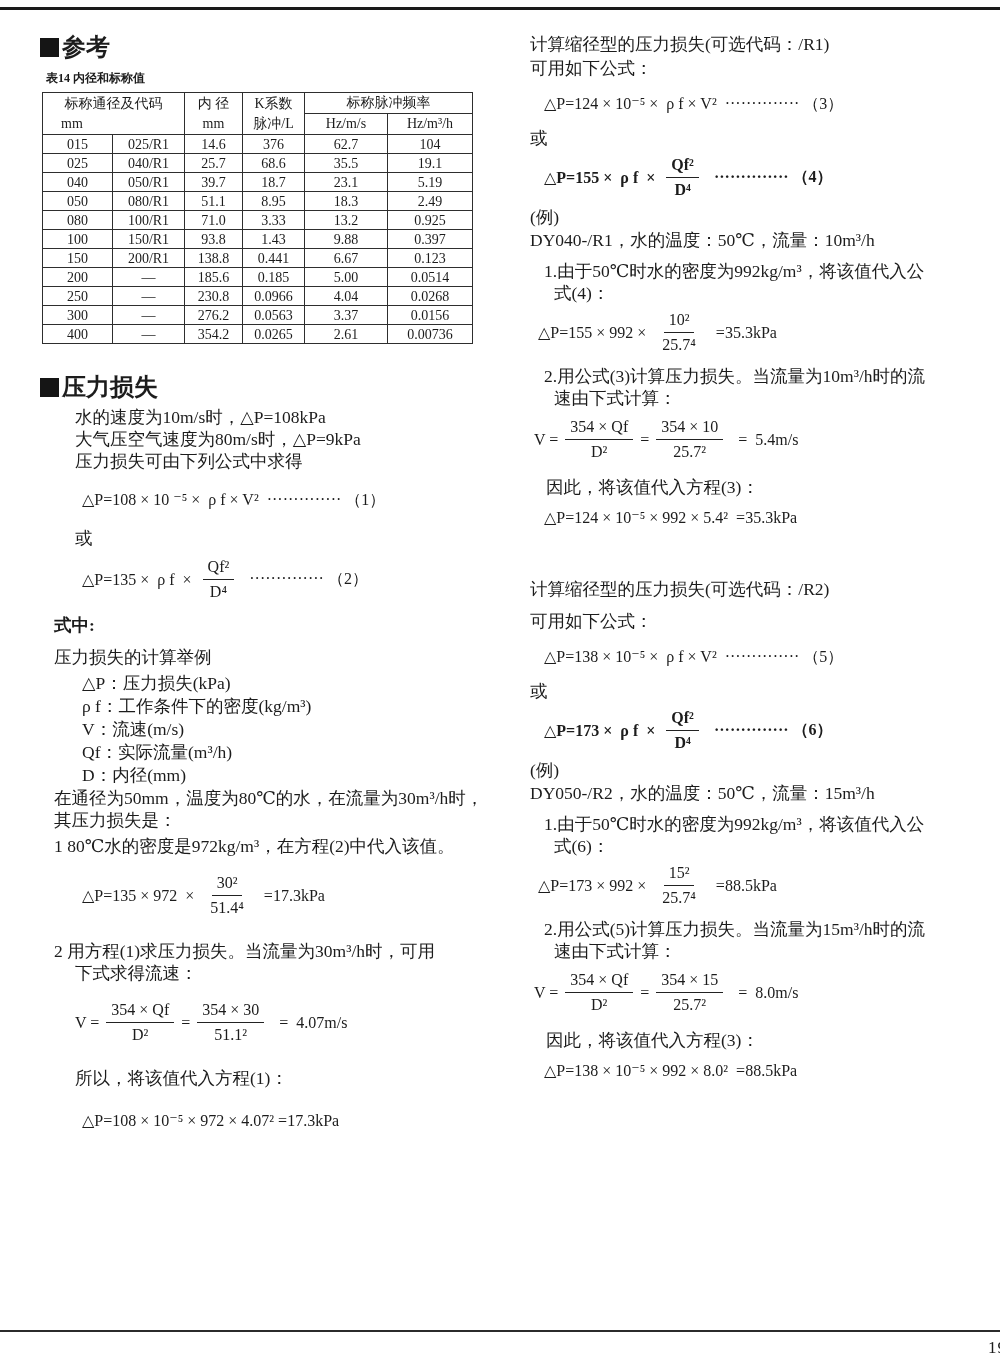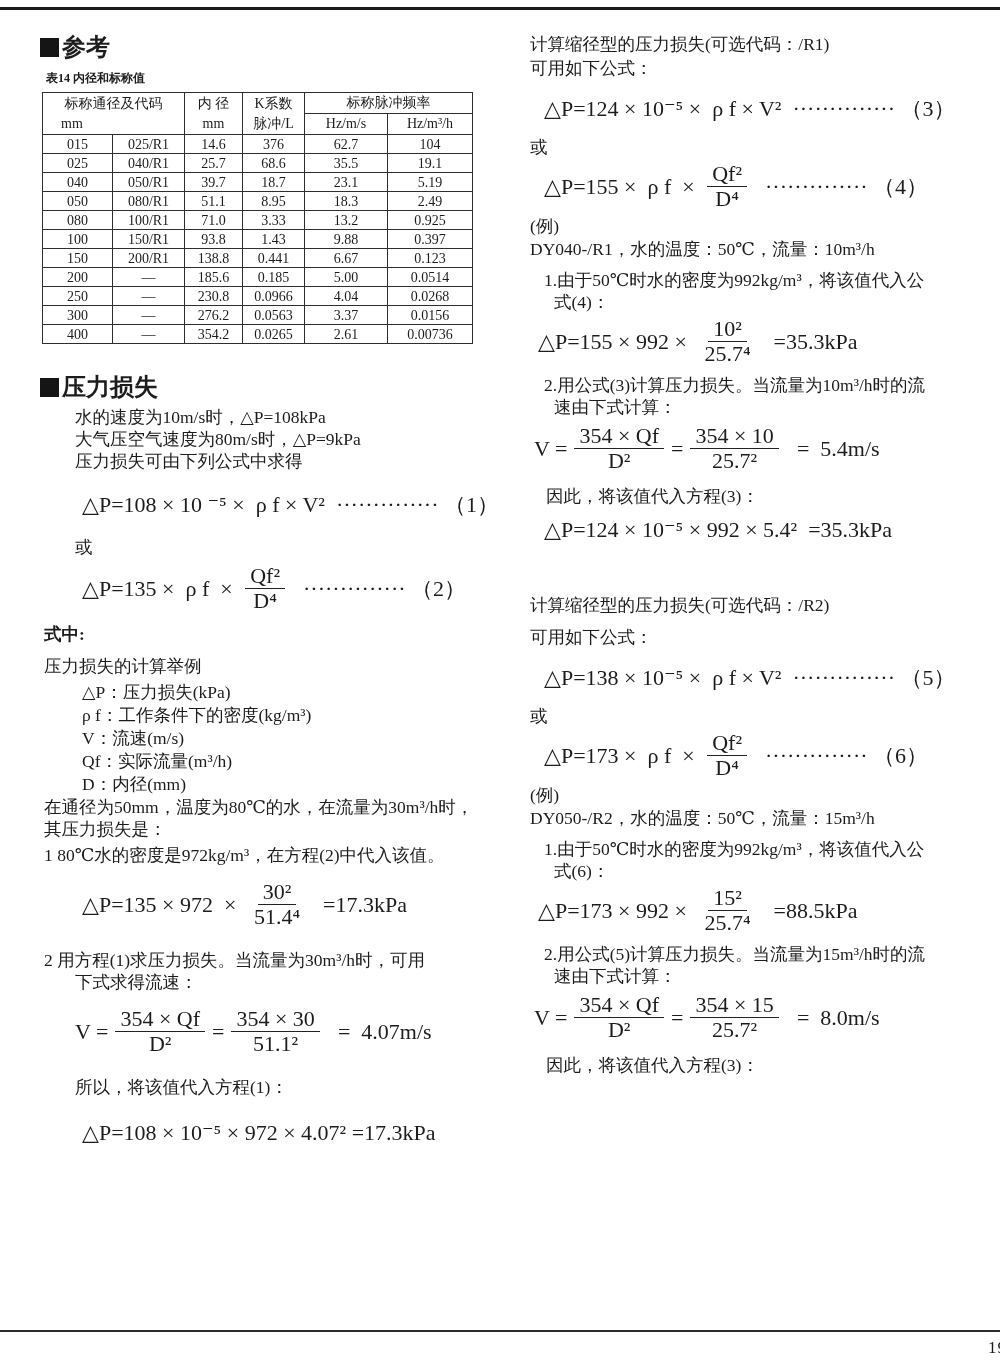--- a/index.html
+++ b/index.html
@@ -34,27 +34,27 @@
   table.spec th { line-height:20px; }
   table.spec td { height:19px; line-height:17px; }
   .hdr-two-line div { line-height:20px; }
   .hdr-mm-left { text-align:left; padding-left:16px; }
 
   .body-text { font-size:17.5px; line-height:22px; }
   .lh24 { line-height:24px; }
 
   .ind-a { margin-left:35px; }   
   .ind-b { margin-left:42px; }   
-  .ind-c { margin-left:4px; }    
+  .ind-c { margin-left:14px; }    
   .ind-r-eq { margin-left:14px; }
   .ind-r-step { margin-left:14px; }
   .ind-r-step2 { margin-left:24px; }
   .ind-r-frac { margin-left:8px; }
 
-  .eq { display:flex; align-items:center; font-size:22px; white-space:pre; }
+  .eq { display:flex; align-items:center; font-size:16px; white-space:pre; }
   .frac { display:inline-flex; flex-direction:column; align-items:center; margin:0 7px; }
   .frac .fnum { padding:0 5px 2px 5px; border-bottom:1.6px solid #222; line-height:20px; }
   .frac .fden { padding:2px 5px 0 5px; line-height:20px; }
 
   
   .m-tbl { margin-top:2px; }
   .m-h2 { margin-top:28px; }
   .m-intro { margin-top:4px; }
   .m-eq1 { margin-top:18px; }
   .m-or1 { margin-top:16px; }
@@ -66,21 +66,21 @@
   .m-eq3 { margin-top:16px; }
   .m-step2 { margin-top:22px; }
   .m-eqv { margin-top:16px; }
   .m-so { margin-top:22px; }
   .m-eq4 { margin-top:22px; }
 
   
   .m-r0 { margin-top:4px; }
   .m-r-eq3 { margin-top:14px; }
   .m-r-or { margin-top:12px; }
-  .m-r-eq4 { margin-top:6px; }
+  .m-r-eq4 { margin-top:6px;font-weight:bold; }
   .m-r-ex { margin-top:6px; }
   .m-r-s1 { margin-top:8px; }
   .m-r-eqa { margin-top:6px; }
   .m-r-s2 { margin-top:10px; }
   .m-r-eqv { margin-top:8px; }
   .m-r-so { margin-top:14px;margin-left:16px; }
   .m-r-eqf { margin-top:10px; }
   .m-r2 { margin-top:50px; }
   .m-r2-sub { margin-top:8px; }
 </style>
@@ -380,17 +380,18 @@
       </span>
       <span>=</span>
       <span class="frac">
         <span class="fnum">354 × 15</span>
         <span class="fden">25.7²</span>
       </span>
       <span>  =  8.0m/s</span>
     </div>
 
     <div class="body-text ind-r-step m-r-so">因此，将该值代入方程(3)：</div>
+    <div class="eq ind-r-eq m-r-eqf">△P=138 × 10⁻⁵ × 992 × 8.0²  =88.5kPa</div>
   </div>
 
   <div class="botline"></div>
   <div class="pageno">19</div>
 </div>
 
 </body></html>

